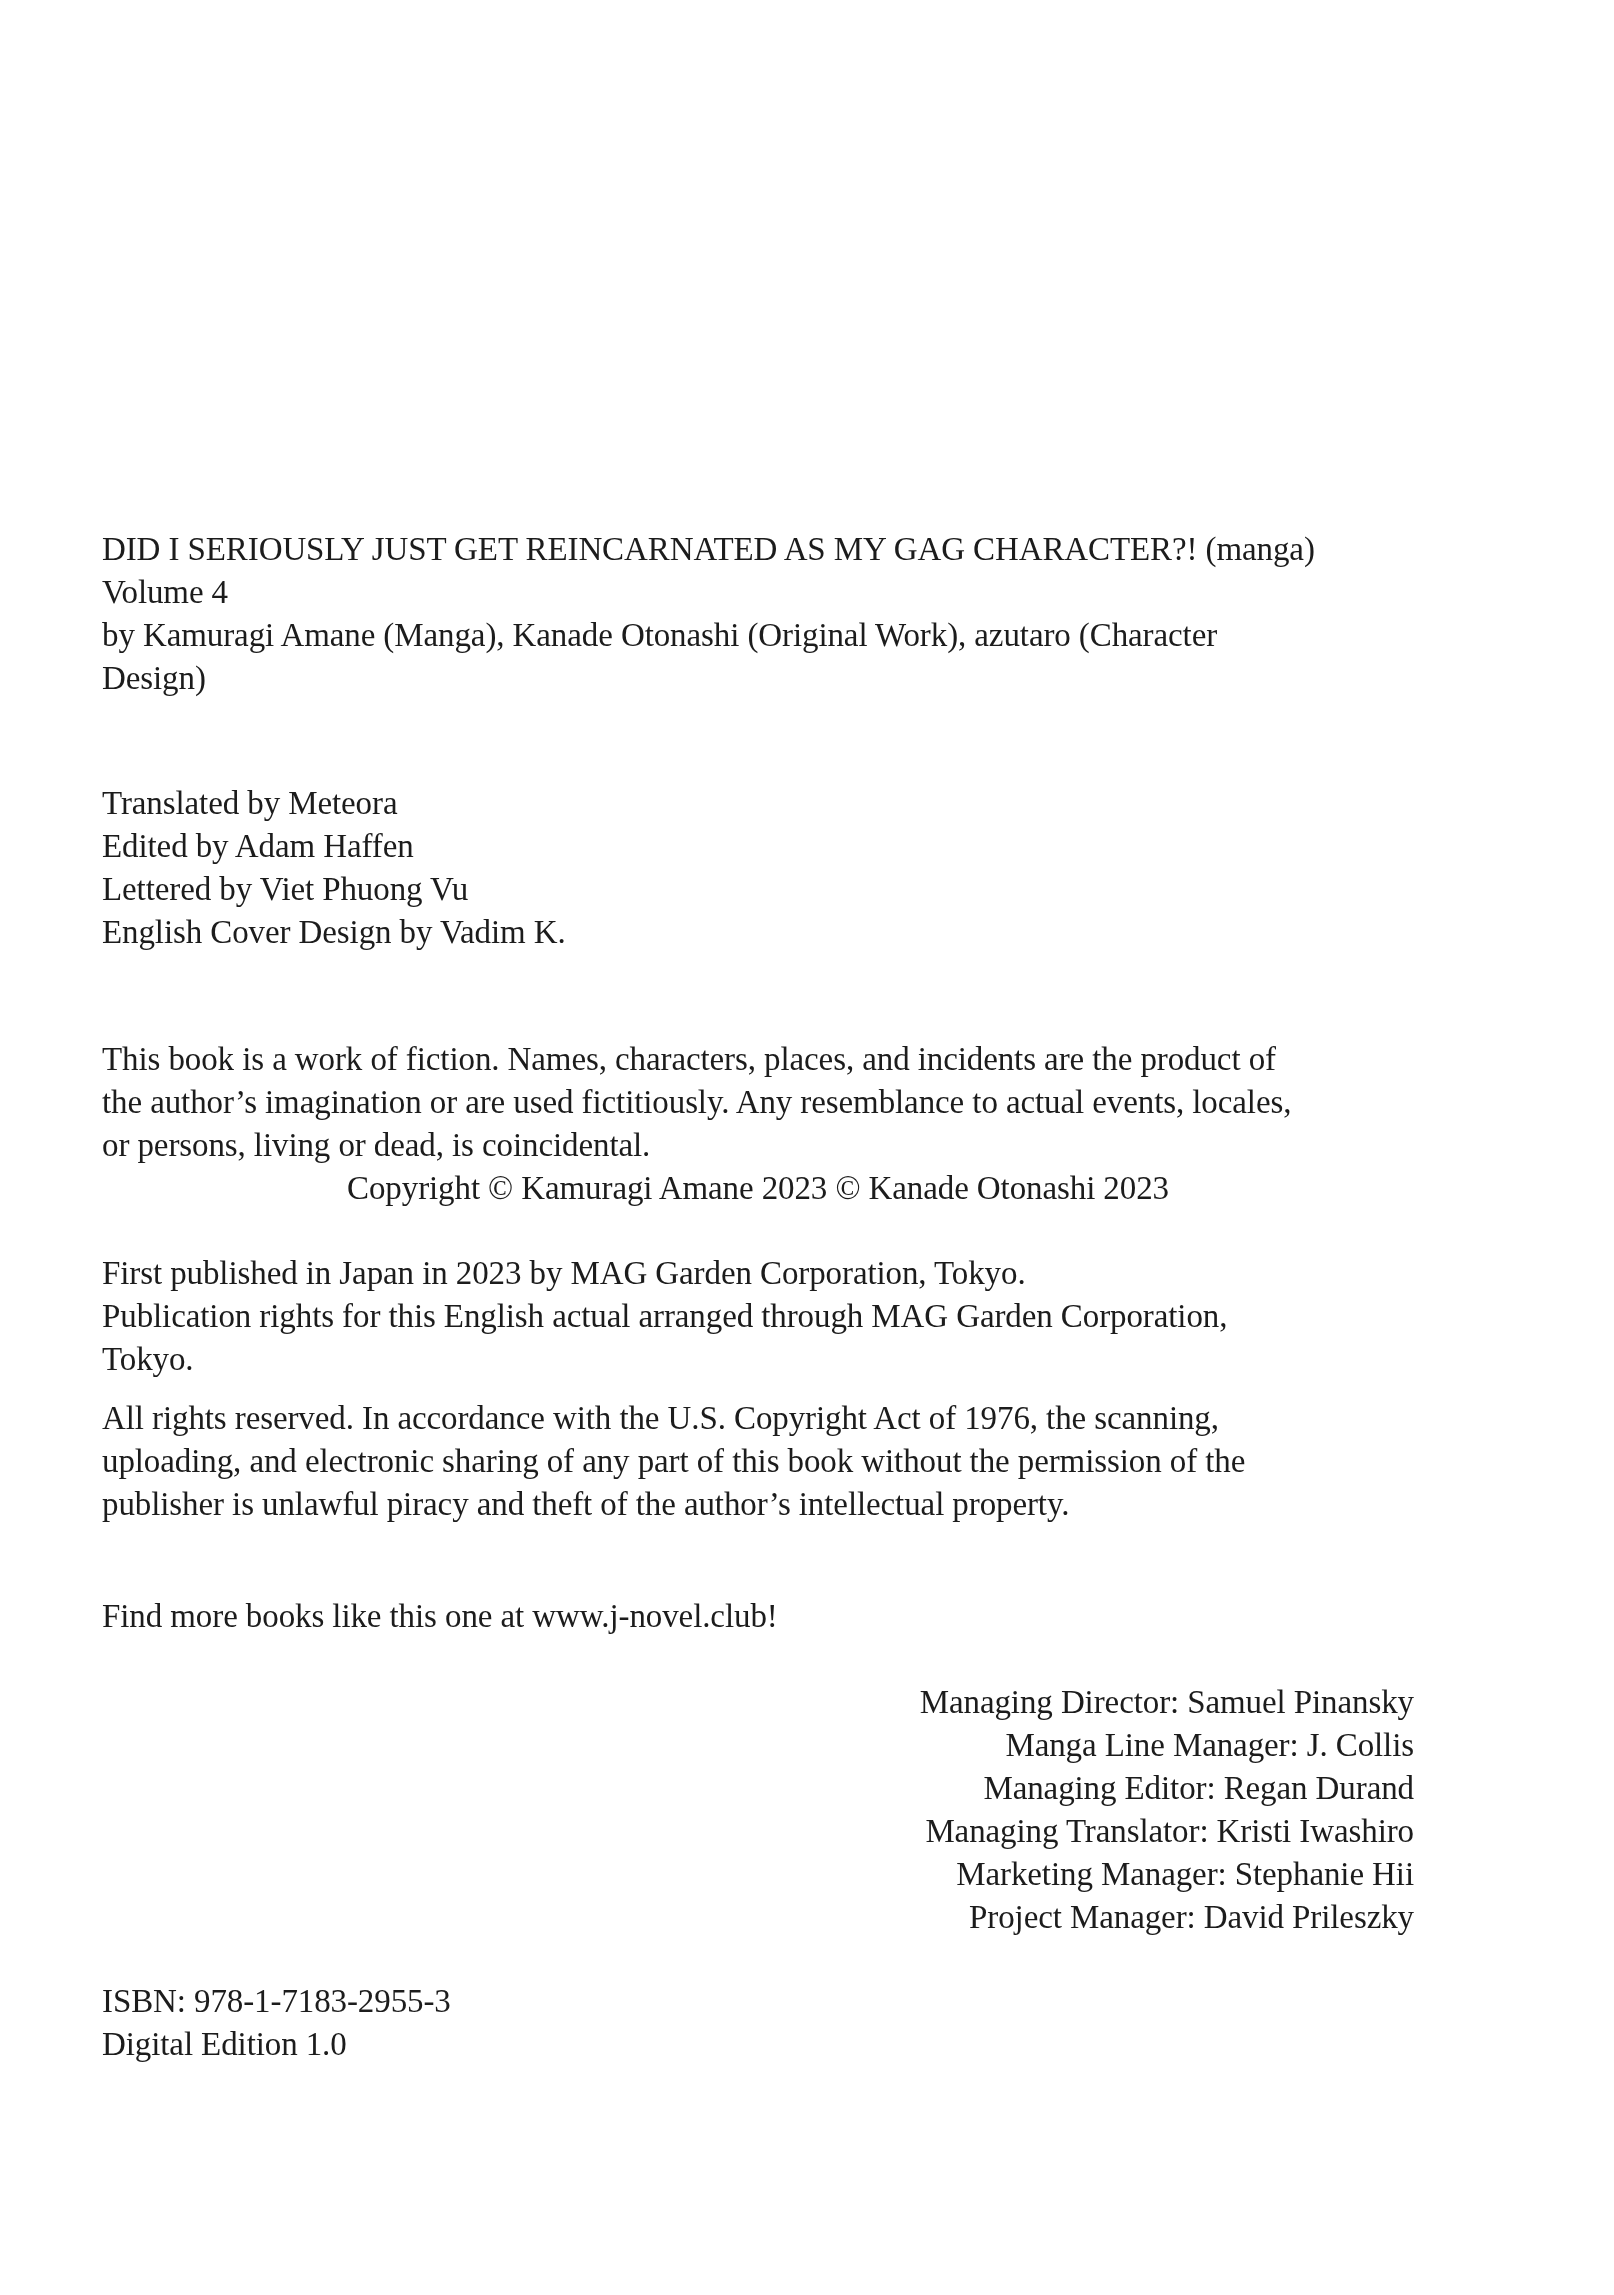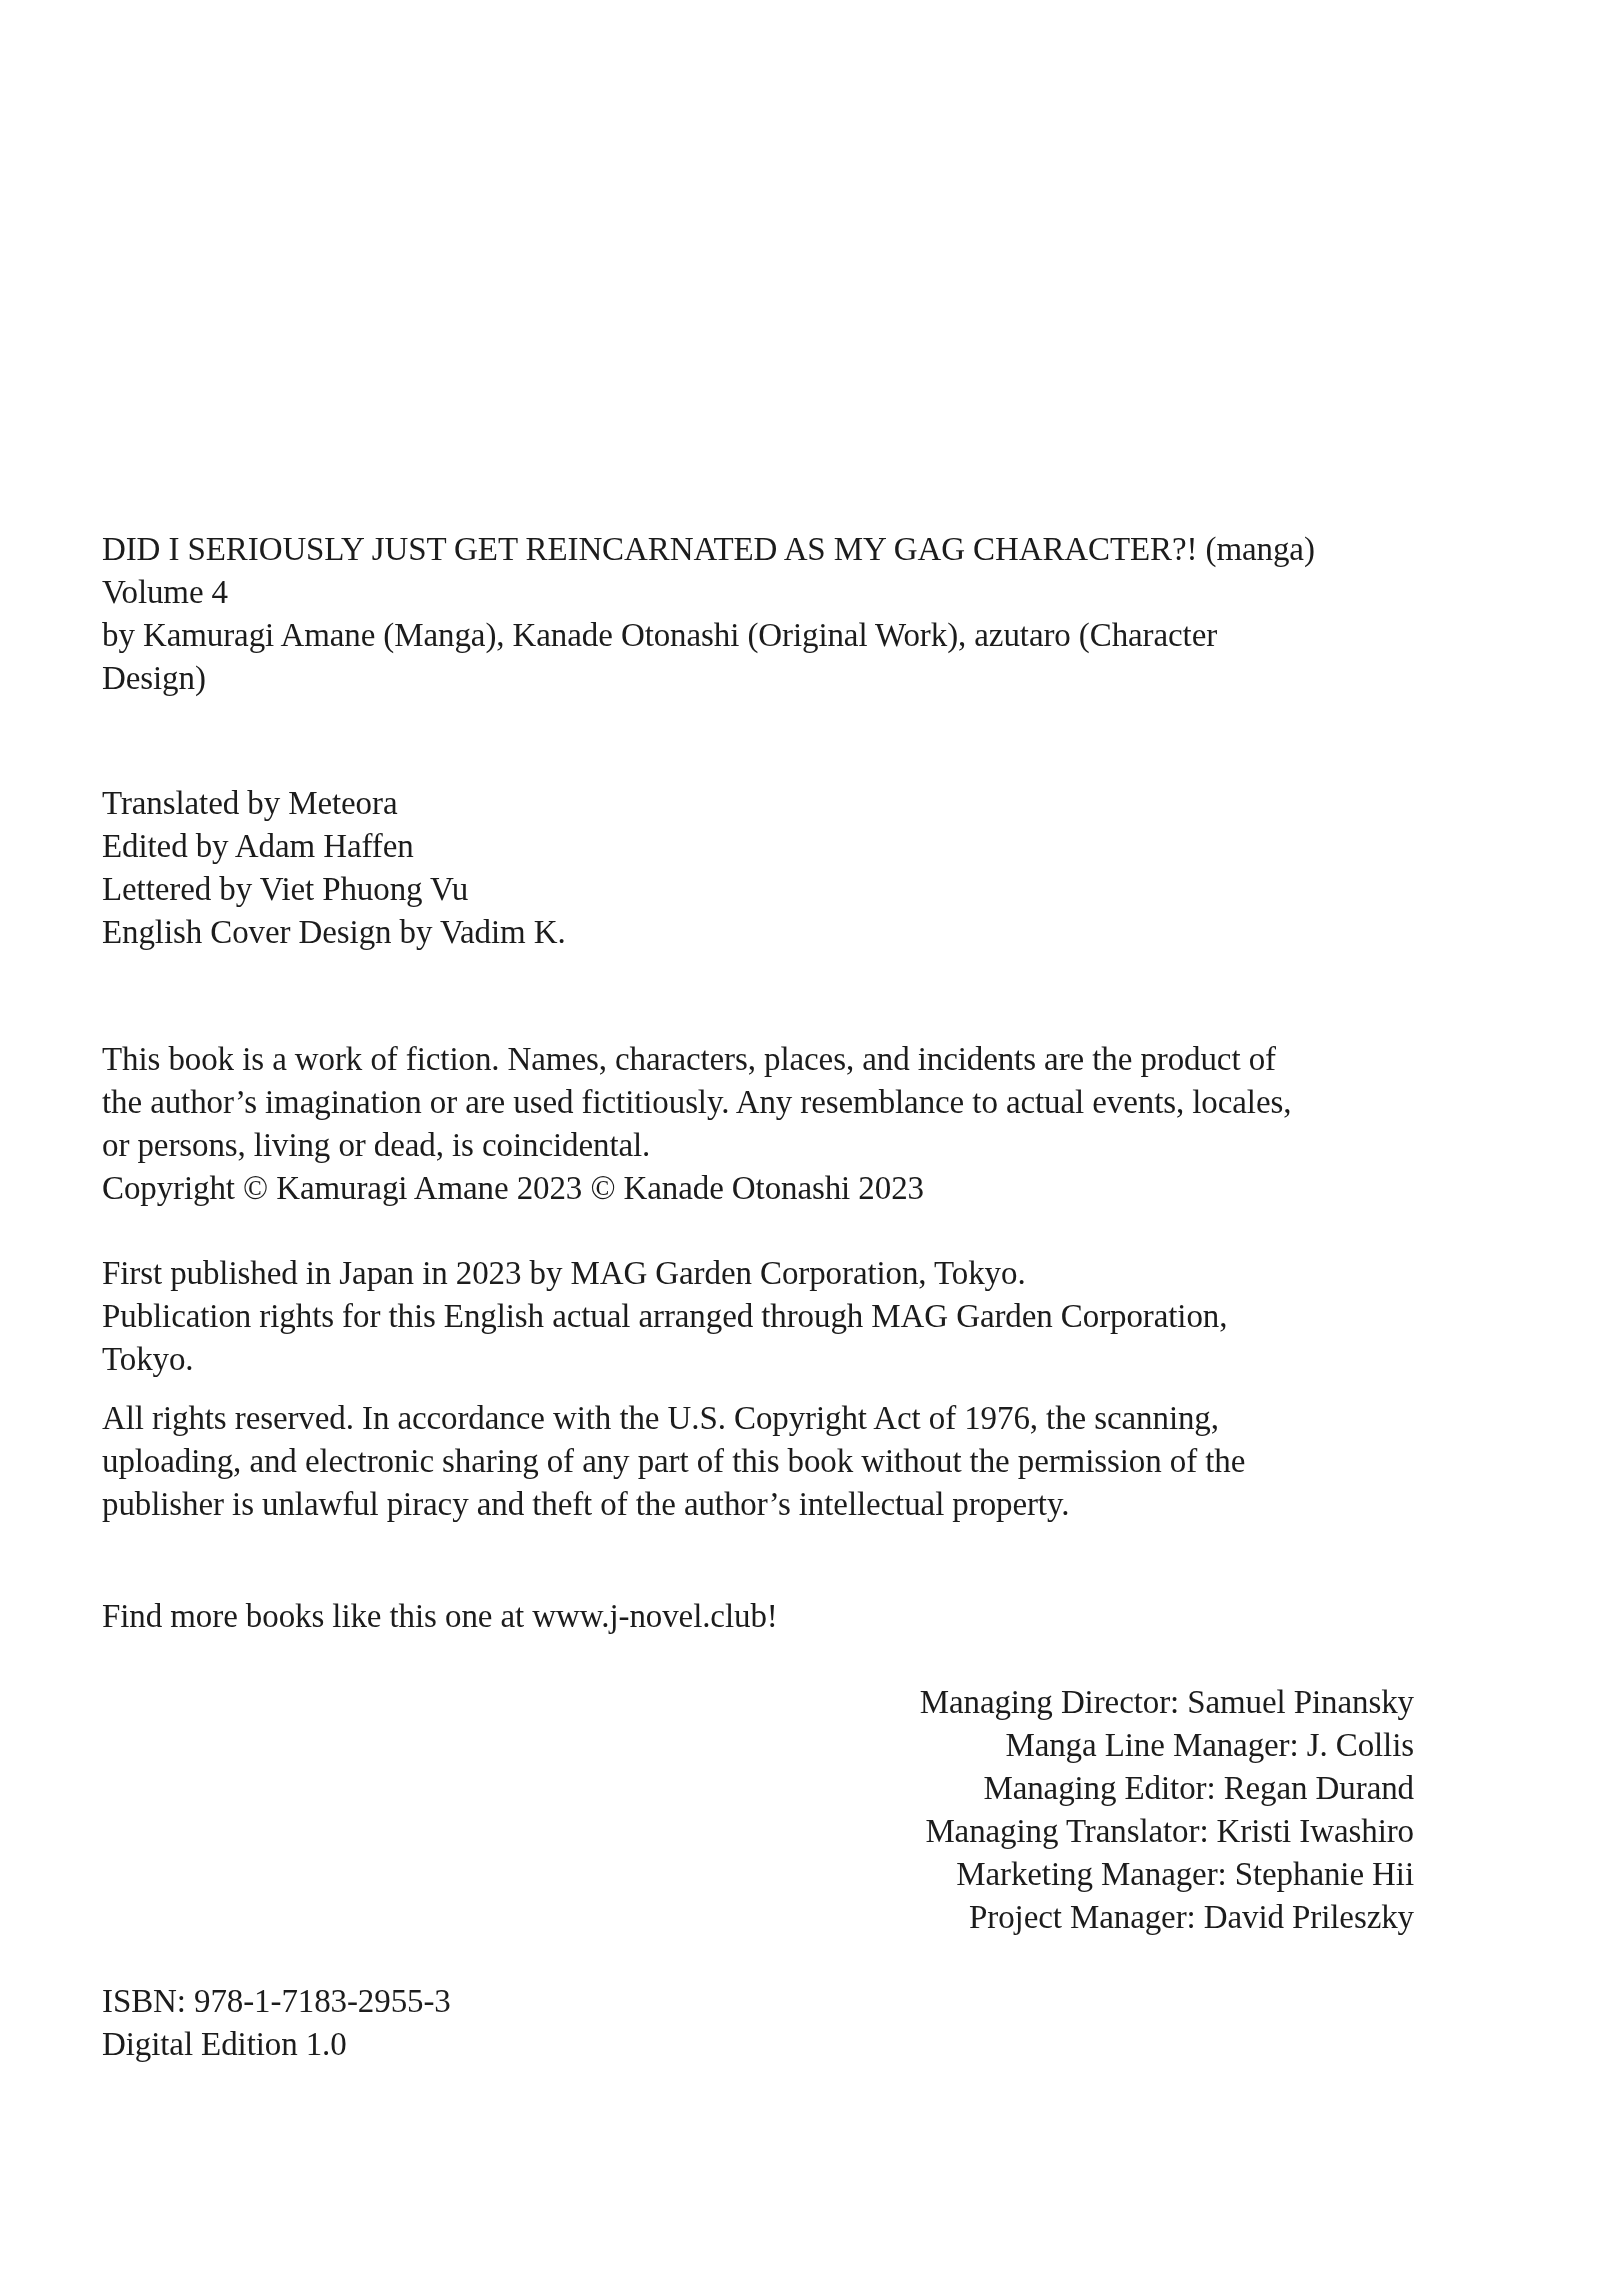--- a/index.html
+++ b/index.html
@@ -31,21 +31,21 @@
     letter-spacing: -0.1px;
     margin: 0;
   }
   .line {
     display: block;
     white-space: nowrap;
   }
   #b-title { top: 528px; }
   #b-credits { top: 782px; }
   #b-disclaimer { top: 994px; margin-top: 44px; }
-  #b-copyright { top: 1167px; }
+  #b-copyright { top: 1167px; text-align: center; }
   #b-published { top: 1252px; }
   #b-rights { top: 1352px; margin-top: 45px; }
   #b-findmore { top: 1595px; }
   #b-staff { top: 1681px; text-align: right; }
   #b-isbn { top: 1980px; }
 </style>
 </head>
 <body>
 
 <div class="page">

